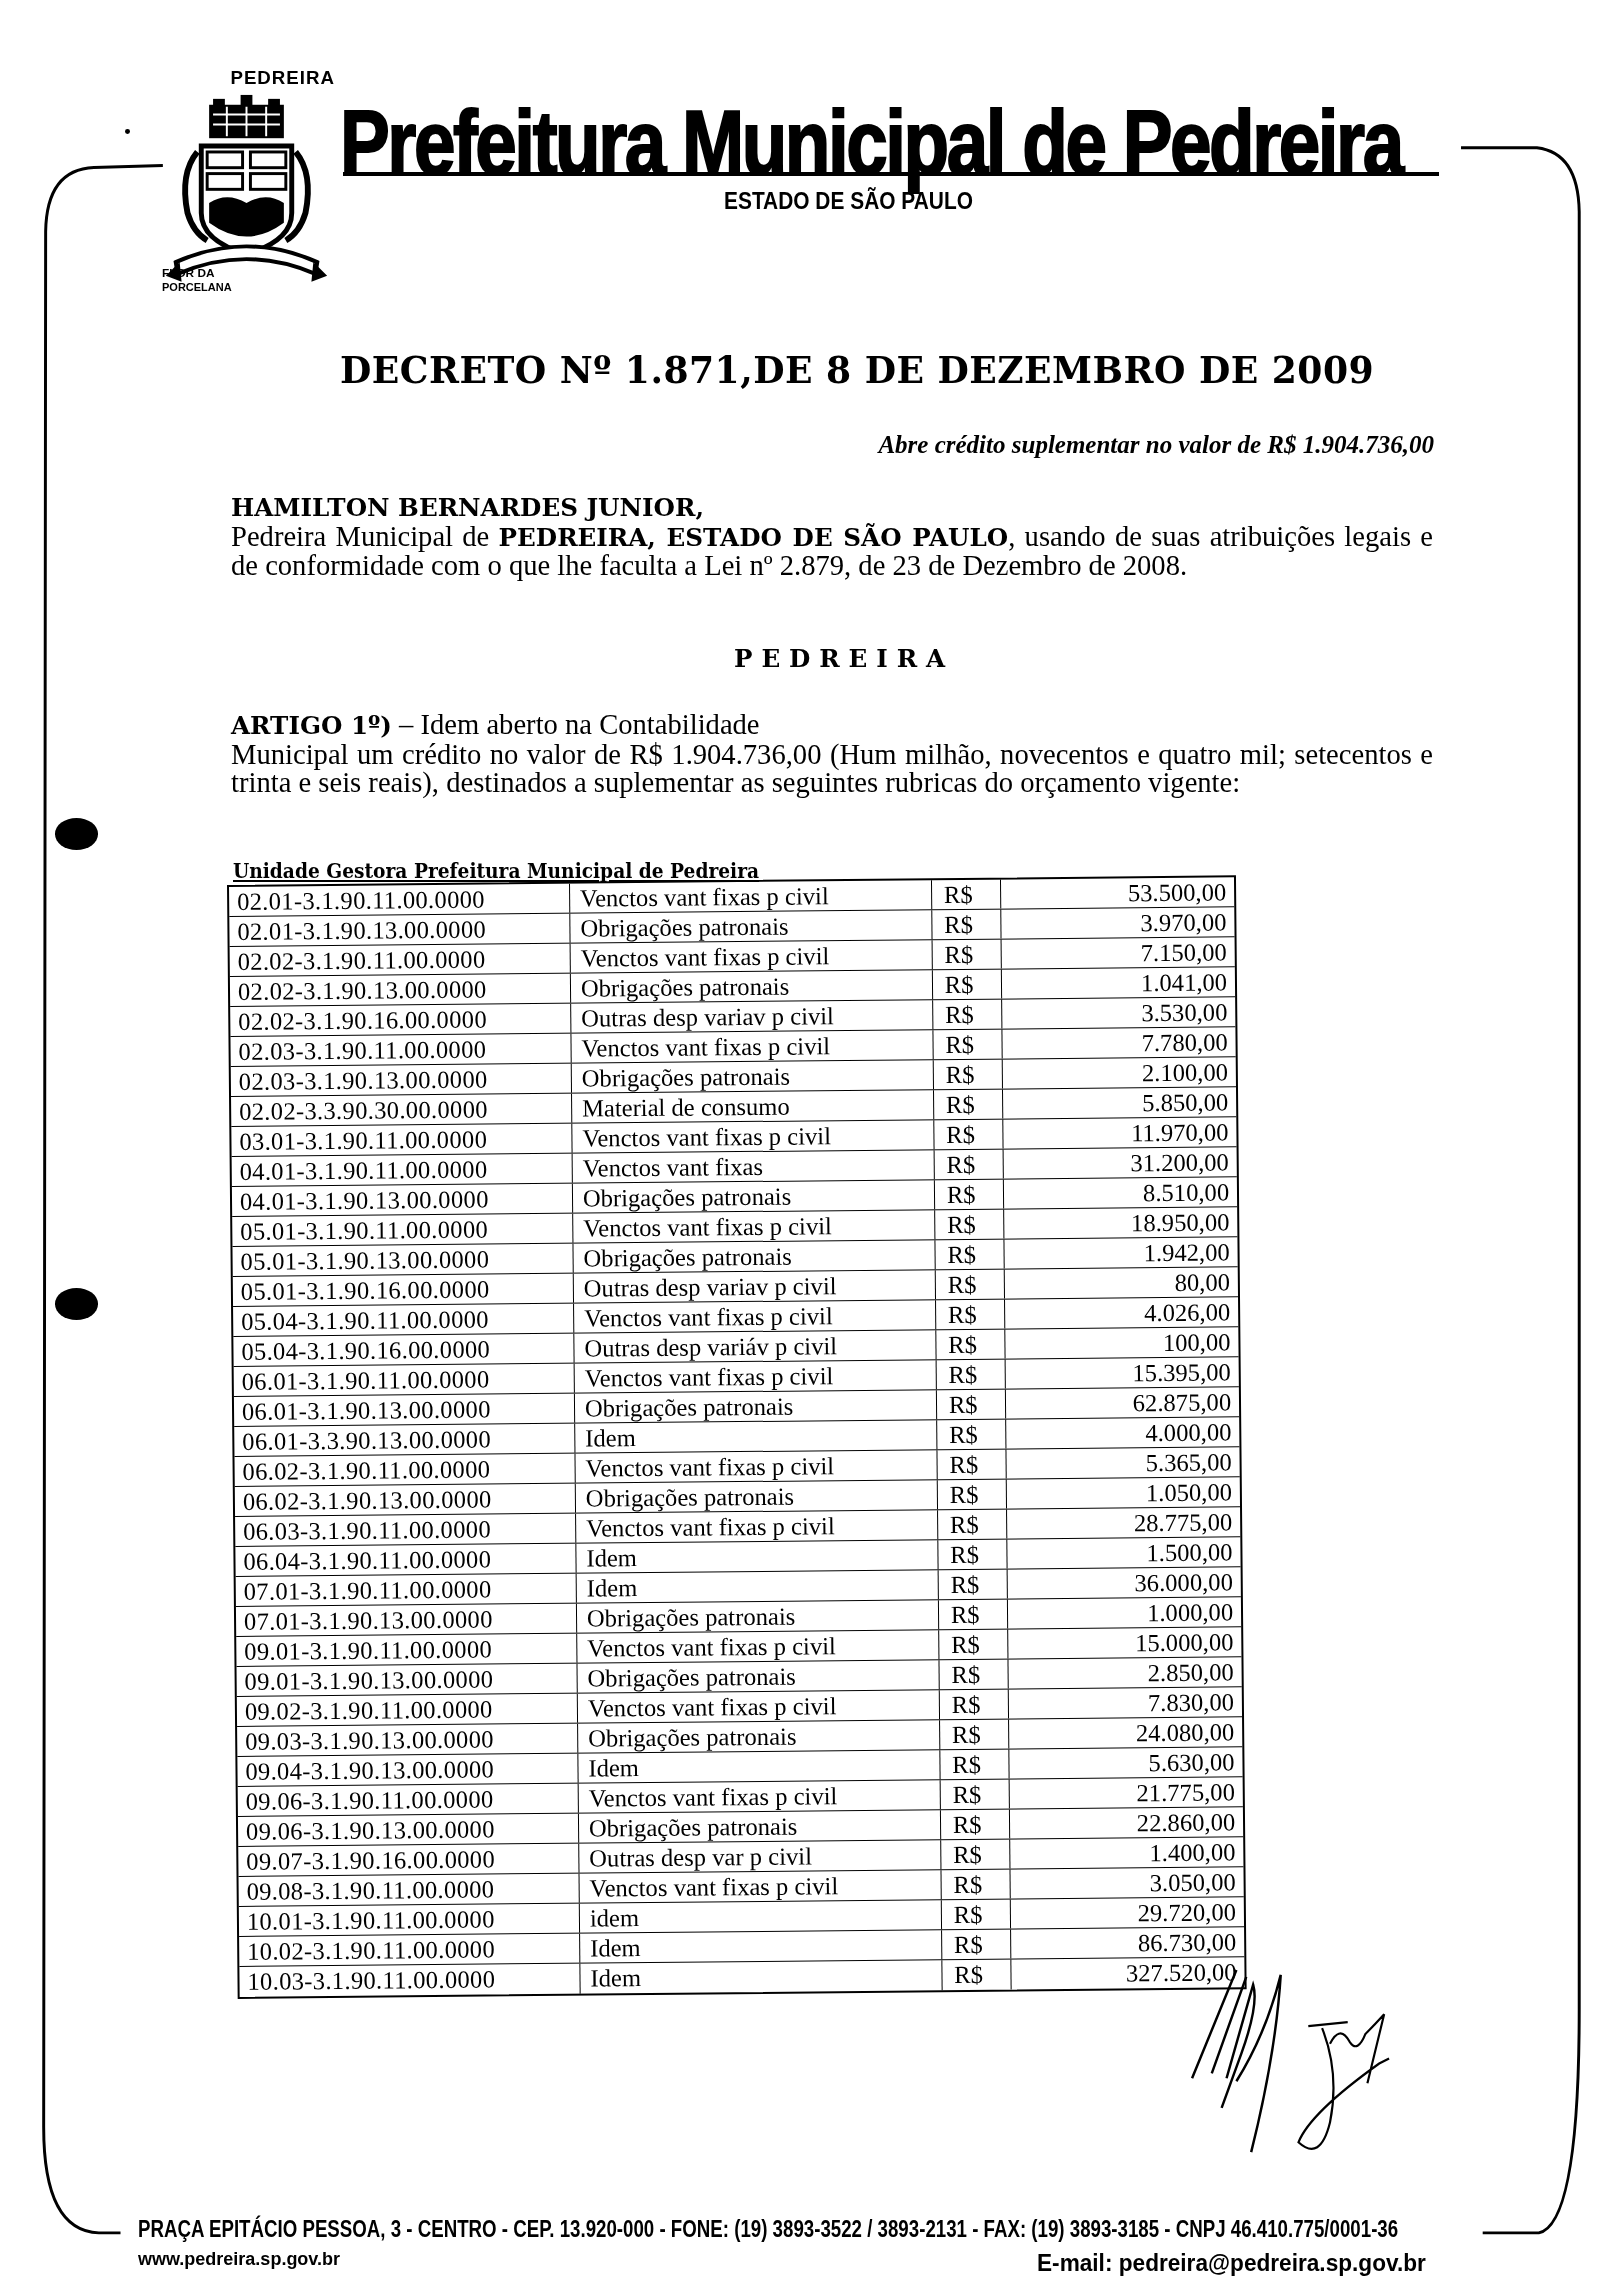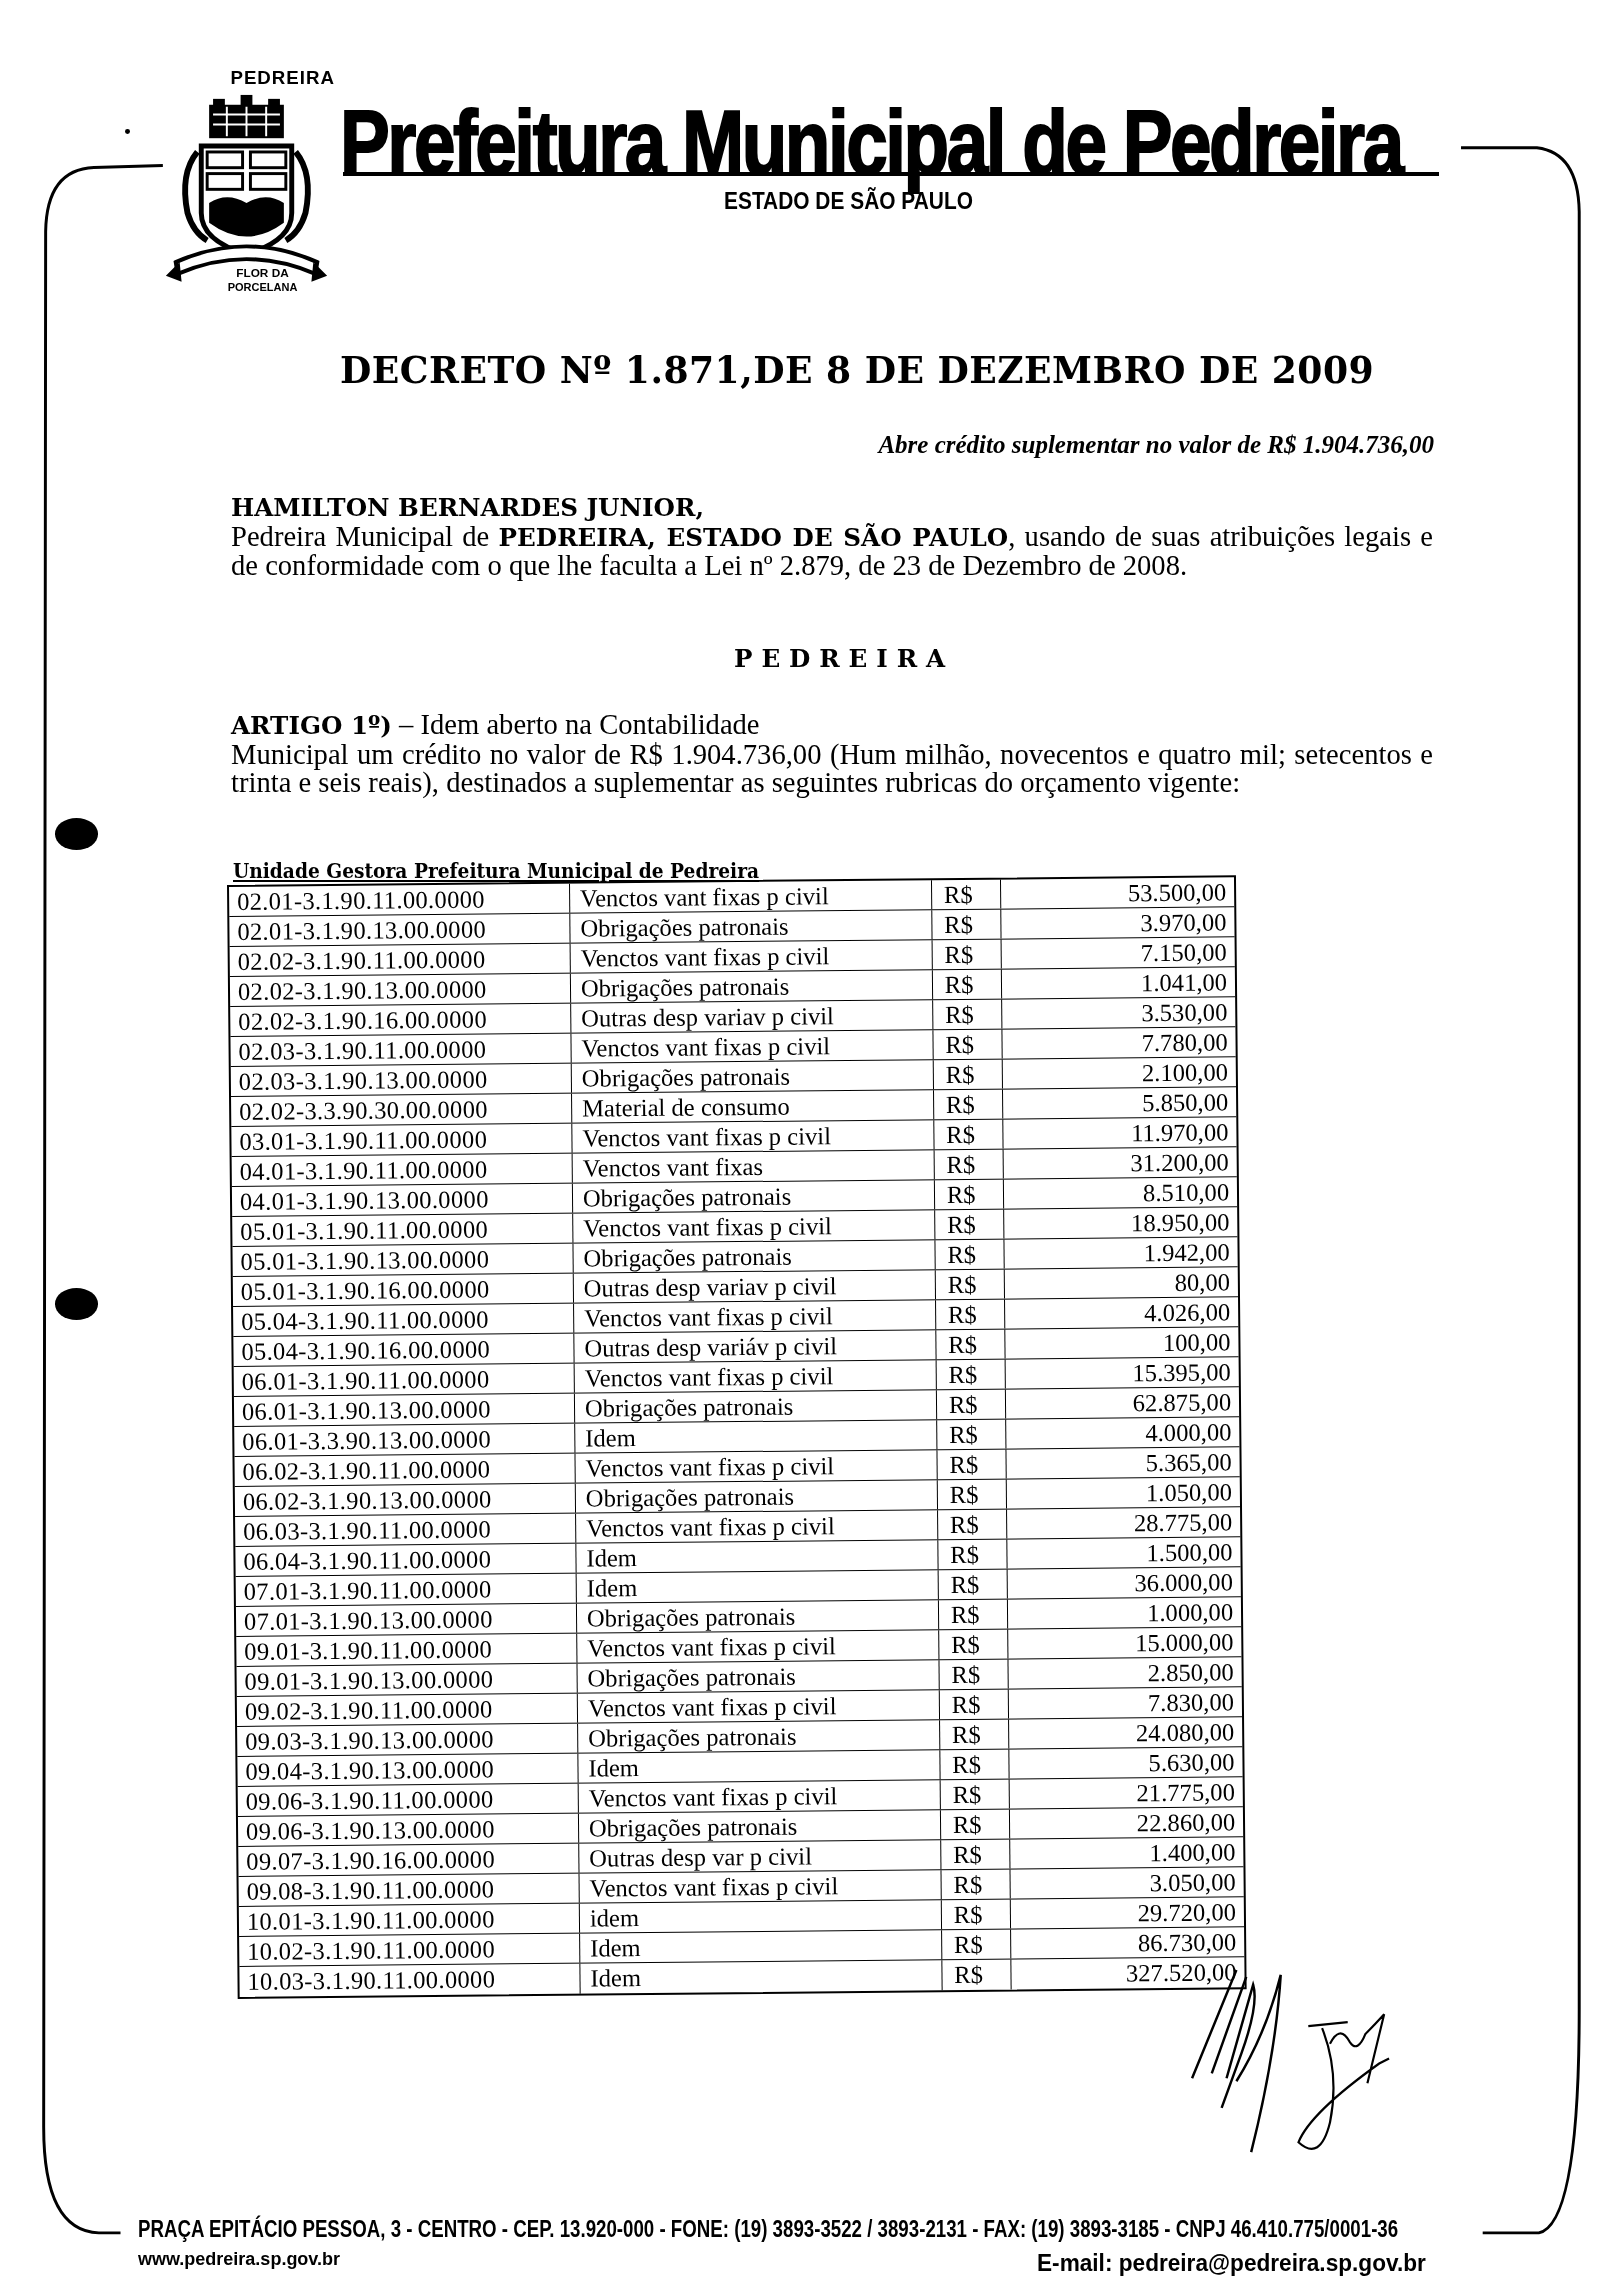--- a/index.html
+++ b/index.html
@@ -7,21 +7,21 @@
 
   
   .frame { position: absolute; left: 0; top: 0; width: 1616px; height: 2291px; pointer-events: none; }
 
   .stray-dot { position: absolute; width: 4.9px; height: 4.9px; background: #000; border-radius: 50%; }
 
   
   .crest { position: absolute; left: 158px; top: 65px; width: 177px; height: 229px; }
   .crest-motto-top { position: absolute; left: 0; top: 0; width: 177px; text-align: right;
     font-family: "Liberation Sans", sans-serif; font-weight: bold; font-size: 18.7px; letter-spacing: 1px; }
-  .crest-bottom { position: absolute; left: 16px; width: 177px; text-align: center;
+  .crest-bottom { position: absolute; left: 4px; width: 177px; 
     font-family: "Liberation Sans", sans-serif; font-weight: bold; font-size: 11.8px; }
   .header-title { position: absolute; left: 340px; top: 97px; width: 1101px;
     font-family: "Liberation Sans", sans-serif; font-weight: bold; font-size: 91px; line-height: 91px;
     letter-spacing: -3px; transform: scaleX(0.82); transform-origin: left top; white-space: nowrap;
     -webkit-text-stroke: 2px #000; }
   .header-rule { position: absolute; left: 343px; top: 172px; width: 1096px; height: 3.9px; background: #000; }
   .header-subtitle { position: absolute; left: 724px; top: 187px; font-family: "Liberation Sans", sans-serif;
     font-weight: bold; font-size: 24.6px; transform: scaleX(0.85); transform-origin: left top; white-space: nowrap; }
 
   

